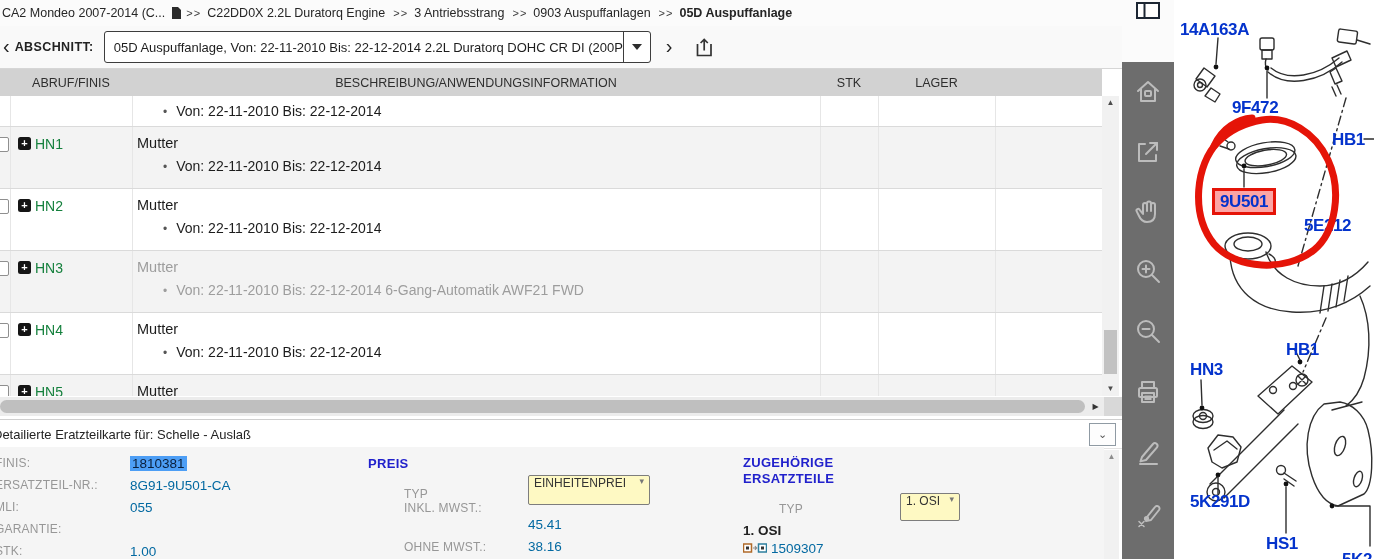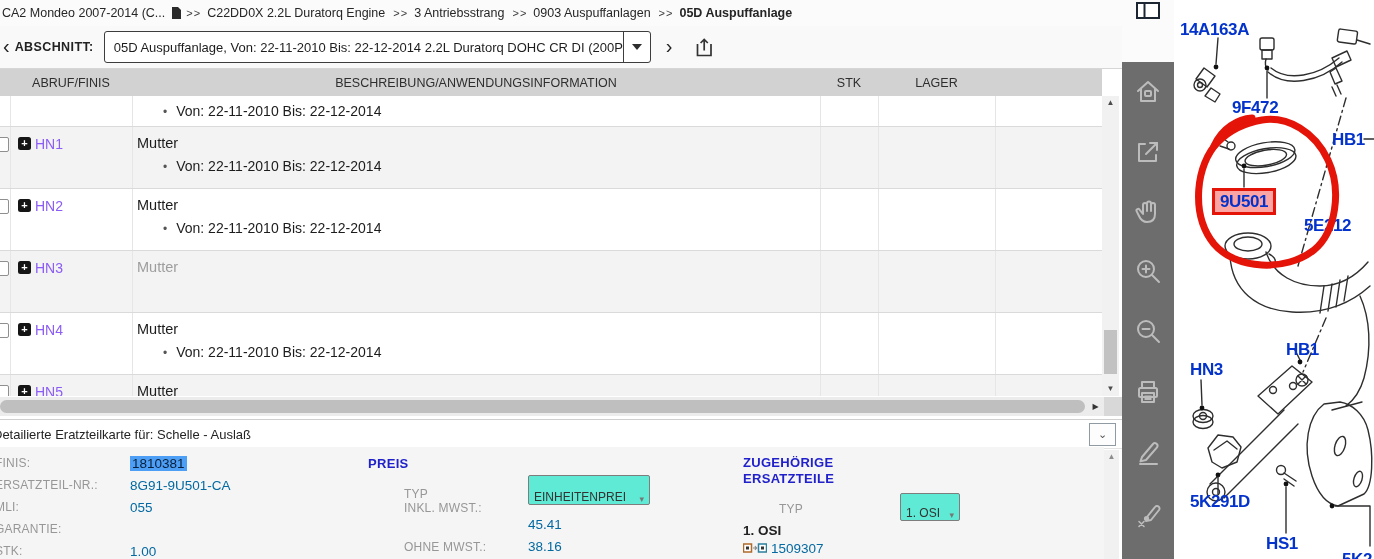--- a/index.html
+++ b/index.html
@@ -36,21 +36,21 @@
   .tbl-head div{text-align:center;overflow:hidden;white-space:nowrap;}
   .tbl-body{position:absolute;left:0;top:96px;width:1102px;height:300px;overflow:hidden;background:#fff;}
   .prow{display:grid;grid-template-columns:10px 122px 688px 58px 117px 1fr;border-bottom:1px solid #dadada;}
   .prow .c2,.prow .c3,.prow .c4,.prow .c5,.prow .c6{border-left:1px solid #e6e6e6;}
   .prow.alt{background:#f3f3f3;}
   .rh62{height:61px;} .rh31{height:30px;} .rh21{height:21px;overflow:hidden;}
   .chk{width:13px;height:13px;border:1px solid #8f8f8f;background:#fff;border-radius:2px;margin:10px 0 0 -6px;}
   .codecell{padding:9px 0 0 7px;display:flex;align-items:flex-start;gap:4px;}
   .plus-ic{width:13px;height:13px;background:#151515;border-radius:2.5px;color:#fff;font-size:11px;font-weight:bold;
     display:flex;align-items:center;justify-content:center;line-height:1;margin-top:1px;cursor:pointer;}
-  .pcode{font-size:14px;color:#8b5cf6;text-decoration:none;cursor:pointer;}
+  .pcode{font-size:14px;color:#15803d;text-decoration:none;cursor:pointer;}
   .desccell{padding:8px 0 0 4px;font-size:14.5px;color:#1c1c1c;}
   .desccell .note{margin-top:7px;padding-left:26px;font-size:14px;}
   .desccell .note::before{content:"•";margin-right:9px;color:#555;font-size:12px;}
   .prow.dim .desccell, .prow.dim .desccell .note::before{color:#9d9d9d;}
 
   
   .vscroll{position:absolute;left:1102px;top:96px;width:17px;height:300px;background:#f1f1f1;}
   .vscroll .arr{position:absolute;left:0;width:17px;height:14px;font-size:8px;color:#4c4c4c;text-align:center;line-height:14px;cursor:pointer;}
   .vscroll .thumb{position:absolute;left:2px;width:13px;background:#c2c2c2;cursor:pointer;}
   
@@ -70,21 +70,21 @@
   .fval{font-size:13.5px;color:#0369a1;}
   .col1{position:absolute;left:0;top:0;width:360px;}
   .col1 .frow{display:flex;height:22px;align-items:center;margin-top:0;}
   .col1 .frow:first-child{margin-top:5px;}
   .col1 .flabel{width:135px;margin-left:-5px;}
   .hl{background:#4d9ef5;color:#0a1f3c;padding:0 2px;}
   .bluehead{font-size:13px;font-weight:bold;color:#2121cc;letter-spacing:.3px;}
   .col2{position:absolute;left:368px;top:0;width:330px;}
   .col2 .ph{position:absolute;left:0;top:9px;}
   .col2 .typl{position:absolute;left:0;top:40px;}
-  .dd{background:#5eead4;border:1px solid #7d7d7d;border-radius:2px;display:flex;align-items:flex-end;cursor:pointer;}
+  .dd{background:#fef9c3;border:1px solid #7d7d7d;border-radius:2px;display:flex;align-items:flex-start;cursor:pointer;}
   .dd .dv{flex:1;font-size:12px;color:#333;padding:0 5px;white-space:nowrap;overflow:hidden;}
   .dd .dc{font-size:9px;color:#777;padding-right:5px;}
   .col2 .dd{position:absolute;left:160px;top:28px;width:120px;height:28px;}
   .col2 .r1l{position:absolute;left:0;top:54px;} .col2 .r1v{position:absolute;left:160px;top:70px;}
   .col2 .r2l{position:absolute;left:0;top:93px;} .col2 .r2v{position:absolute;left:160px;top:92px;}
   .col3{position:absolute;left:743px;top:0;width:250px;}
   .col3 .zh{position:absolute;left:0;top:8px;width:100px;line-height:16px;}
   .col3 .typl{position:absolute;left:0;top:55px;}
   .col3 .dd{position:absolute;left:157px;top:46px;width:58px;height:26px;}
   .col3 .item{position:absolute;left:0;top:76px;font-size:13.5px;font-weight:bold;color:#222;}
@@ -193,21 +193,21 @@
     </div>
 
     <div class="prow rh62 alt dim">
       <div class="c1">
           <div class="chk"></div>
         </div>
       <div class="c2 codecell">
           <span class="plus-ic">+</span>
           <a class="pcode">HN3</a>
         </div>
-      <div class="c3 desccell"><span>Mutter</span></div>
+      <div class="c3 desccell"><span>Mutter</span><div class="note">Von: 22-11-2010 Bis: 22-12-2014 6-Gang-Automatik AWF21 FWD</div></div>
       <div class="c4"></div>
         <div class="c5"></div>
         <div class="c6"></div>
     </div>
 
     <div class="prow rh62">
       <div class="c1">
           <div class="chk"></div>
         </div>
       <div class="c2 codecell">

